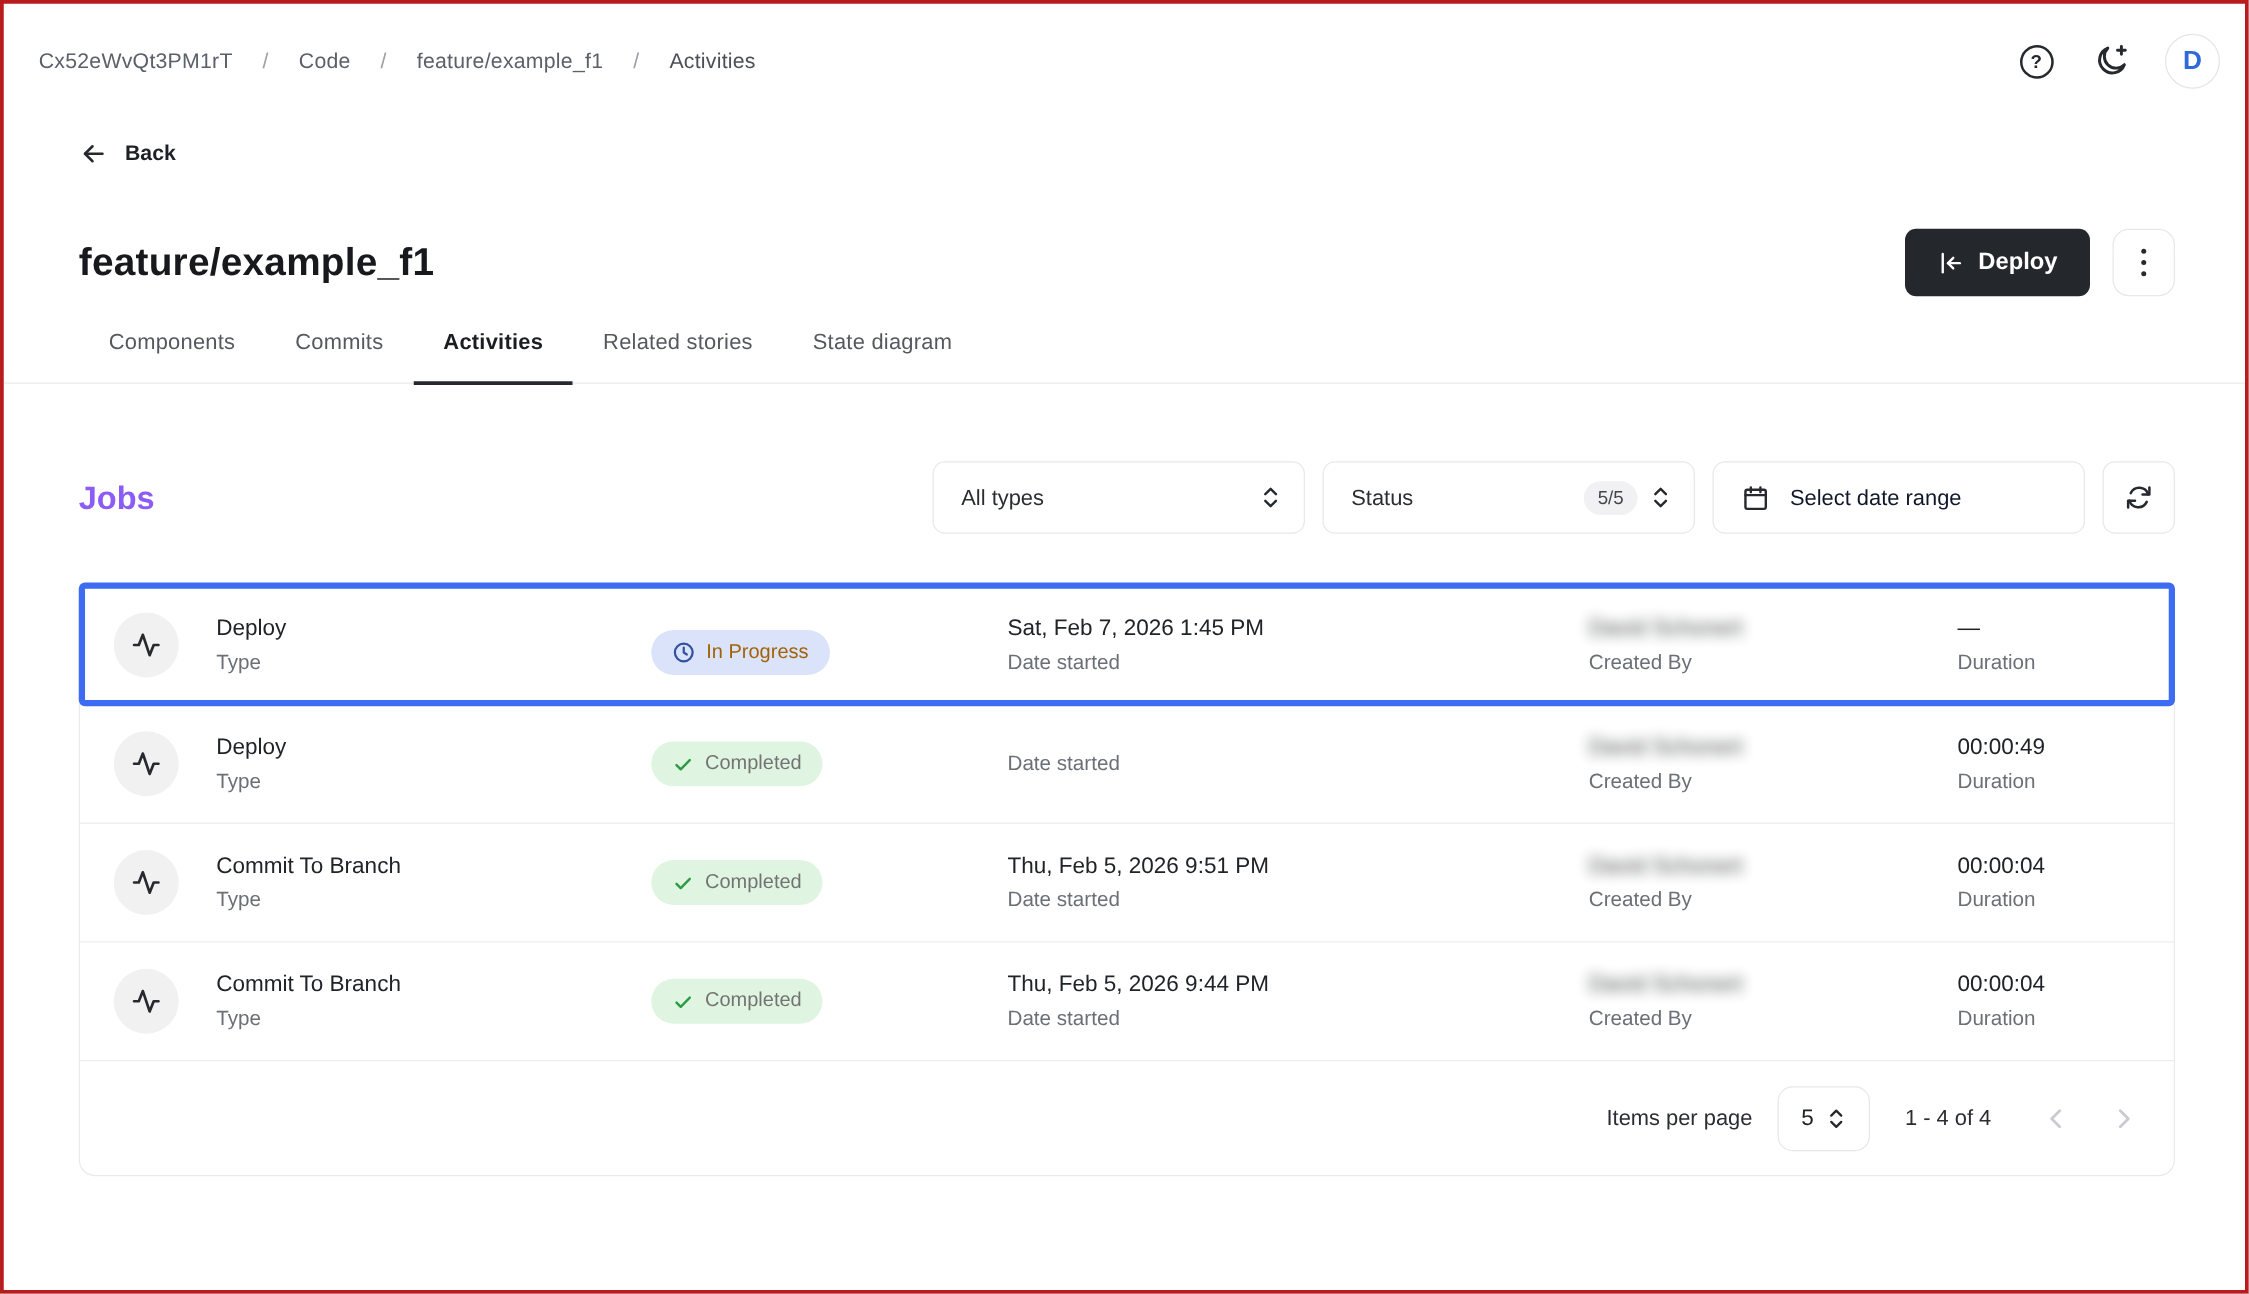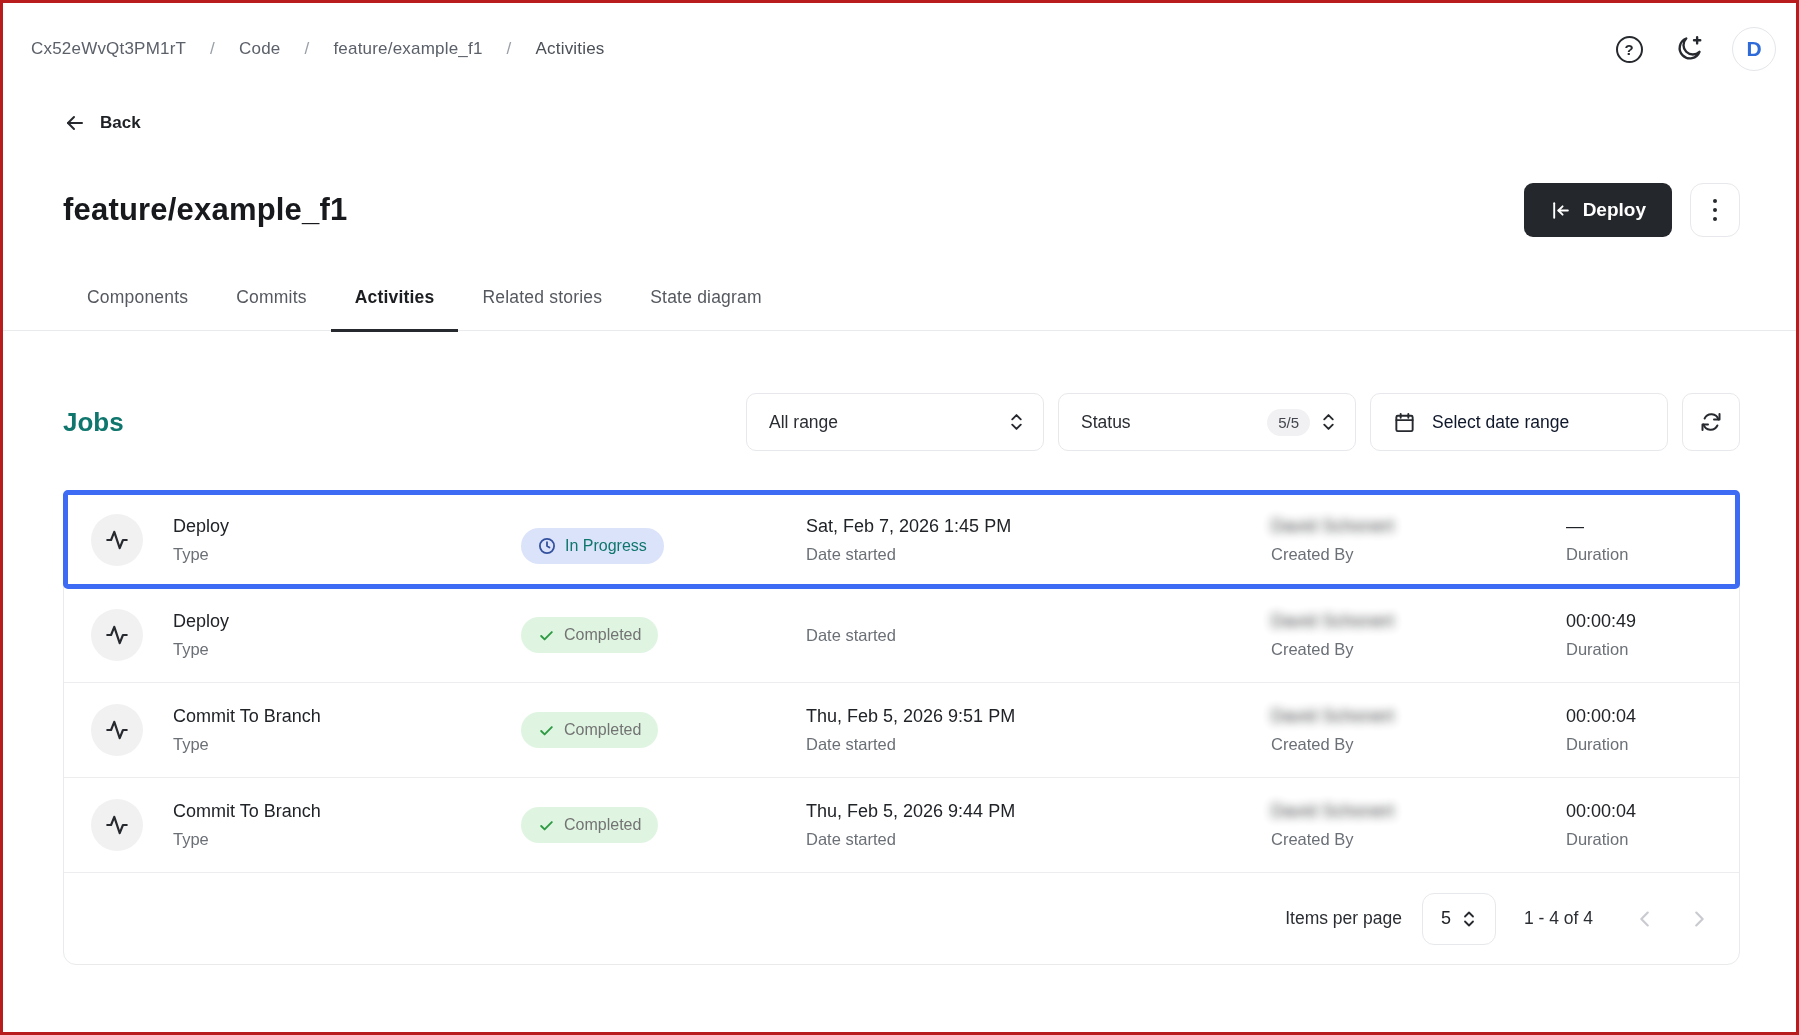--- a/index.html
+++ b/index.html
@@ -25,45 +25,45 @@
   .back-row { margin:40px 0 16px 60px; display:inline-flex; align-items:center; gap:13px; cursor:pointer; }
   .back-row span { font-size:17px; font-weight:600; color:#1d2024; }
   .title-row { display:flex; justify-content:space-between; align-items:center; padding:0 56px 0 60px; margin-top:32px; }
   .page-title { font-size:31px; font-weight:bold; color:#17191c; letter-spacing:.2px; }
   .title-actions { display:flex; align-items:center; gap:18px; }
   .deploy-btn { display:inline-flex; align-items:center; gap:12px; background:#24272c; color:#fff; border:none; border-radius:9px; height:54px; padding:0 26px; font-size:19px; font-weight:bold; font-family:inherit; cursor:pointer; }
   .kebab-btn { width:50px; height:54px; border:1px solid #e7e8eb; border-radius:13px; background:#fff; display:flex; flex-direction:column; align-items:center; justify-content:center; gap:5px; cursor:pointer; }
   .kebab-btn i { width:4px; height:4px; border-radius:50%; background:#26292e; }
 
   
-  .tabs { margin-top:50px; padding-left:60px; border-bottom:1px solid #e9eaec; display:flex; }
+  .tabs { margin-top:26px; padding-left:60px; border-bottom:1px solid #e9eaec; display:flex; }
   .tab { padding:0 24px 22px 24px; font-size:17.5px; color:#55595f; cursor:pointer; position:relative; letter-spacing:.2px; }
   .tab.active { color:#1b1d20; font-weight:bold; }
   .tab.active::after { content:""; position:absolute; left:0; right:0; bottom:-2px; height:3px; background:#26292e; }
 
   
   .jobs-header { display:flex; justify-content:space-between; align-items:center; padding:0 56px 0 60px; margin-top:62px; }
-  .jobs-title { font-size:26px; font-weight:bold; color:#0f766e; }
+  .jobs-title { font-size:26px; font-weight:bold; color:#8b5cf6; }
   .filters { display:flex; align-items:center; gap:14px; }
   .select-box { width:298px; height:58px; border:1px solid #e7e8eb; border-radius:10px; background:#fff; display:flex; align-items:center; padding:0 18px 0 22px; gap:10px; cursor:pointer; font-size:17.5px; color:#2a2d32; }
   .select-box .grow { flex:1; }
   .count-pill { background:#f1f1f3; color:#43474d; font-size:15px; border-radius:15px; padding:5px 11px; }
   .date-box { color:#0f172a; }
   .refresh-btn { width:58px; height:58px; border:1px solid #e7e8eb; border-radius:10px; background:#fff; display:flex; align-items:center; justify-content:center; cursor:pointer; }
 
   
   .card { margin:40px 56px 0 60px; border:1px solid #e9eaec; border-radius:13px; background:#fff; }
   .row { display:grid; grid-template-columns:82px 348px 285px 465px 295px 1fr; align-items:center; height:95px; padding-left:27px; position:relative; cursor:pointer; }
   .row + .row, .card-footer { border-top:1px solid #ededef; }
   .row.highlighted::before { content:""; position:absolute; inset:-2px -1px; border:5px solid #3d6bf3; border-radius:5px; pointer-events:none; z-index:2; }
   .row-icon { width:52px; height:52px; border-radius:50%; background:#f1f1f2; display:flex; align-items:center; justify-content:center; }
   .cell-main { font-size:18px; color:#202327; margin-bottom:8px; }
   .cell-sub { font-size:16.5px; color:#6b7077; }
   .badge { display:inline-flex; align-items:center; gap:9px; height:36px; padding:0 17px; border-radius:18px; font-size:16px; }
-  .badge.progress { background:#dbe3fa; color:#0f766e;margin-top:12px; }
+  .badge.progress { background:#dbe3fa; color:#a16207;margin-top:12px; }
   .badge.completed { background:#dff5e1; color:#737373; }
   .blurred { filter:blur(5px); opacity:.85; }
 
   
   .card-footer { height:92px; display:flex; align-items:center; justify-content:flex-end; padding-right:22px; gap:20px; }
   .footer-label { font-size:17.5px; color:#2a2d32; }
   .stepper { width:74px; height:52px; border:1px solid #e7e8eb; border-radius:12px; display:flex; align-items:center; justify-content:center; gap:10px; font-size:18px; color:#202327; cursor:pointer; background:#fff; }
   .range-text { font-size:17.5px; color:#2a2d32; margin-left:8px;text-align:center; }
   .page-chevrons { display:flex; align-items:center; gap:18px; margin-left:14px; }
   .pg-btn { width:36px; height:36px; background:none; border:none; display:flex; align-items:center; justify-content:center; cursor:pointer; }
@@ -138,21 +138,21 @@
     <div class="tab active">Activities</div>
     <div class="tab">Related stories</div>
     <div class="tab">State diagram</div>
   </div>
 
   
   <div class="jobs-header">
     <div class="jobs-title">Jobs</div>
     <div class="filters">
       <div class="select-box">
-        <span class="grow">All range</span>
+        <span class="grow">All types</span>
         <svg width="17" height="22" viewBox="0 0 16 20" fill="none" stroke="#26292e" stroke-width="1.8" stroke-linecap="round" stroke-linejoin="round">
           <path d="M4 7.5L8 3.5l4 4"></path>
             <path d="M4 12.5l4 4 4-4"></path>
         </svg>
       </div>
       <div class="select-box">
         <span class="grow">Status</span>
         <span class="count-pill">5/5</span>
         <svg width="17" height="22" viewBox="0 0 16 20" fill="none" stroke="#26292e" stroke-width="1.8" stroke-linecap="round" stroke-linejoin="round">
           <path d="M4 7.5L8 3.5l4 4"></path>

